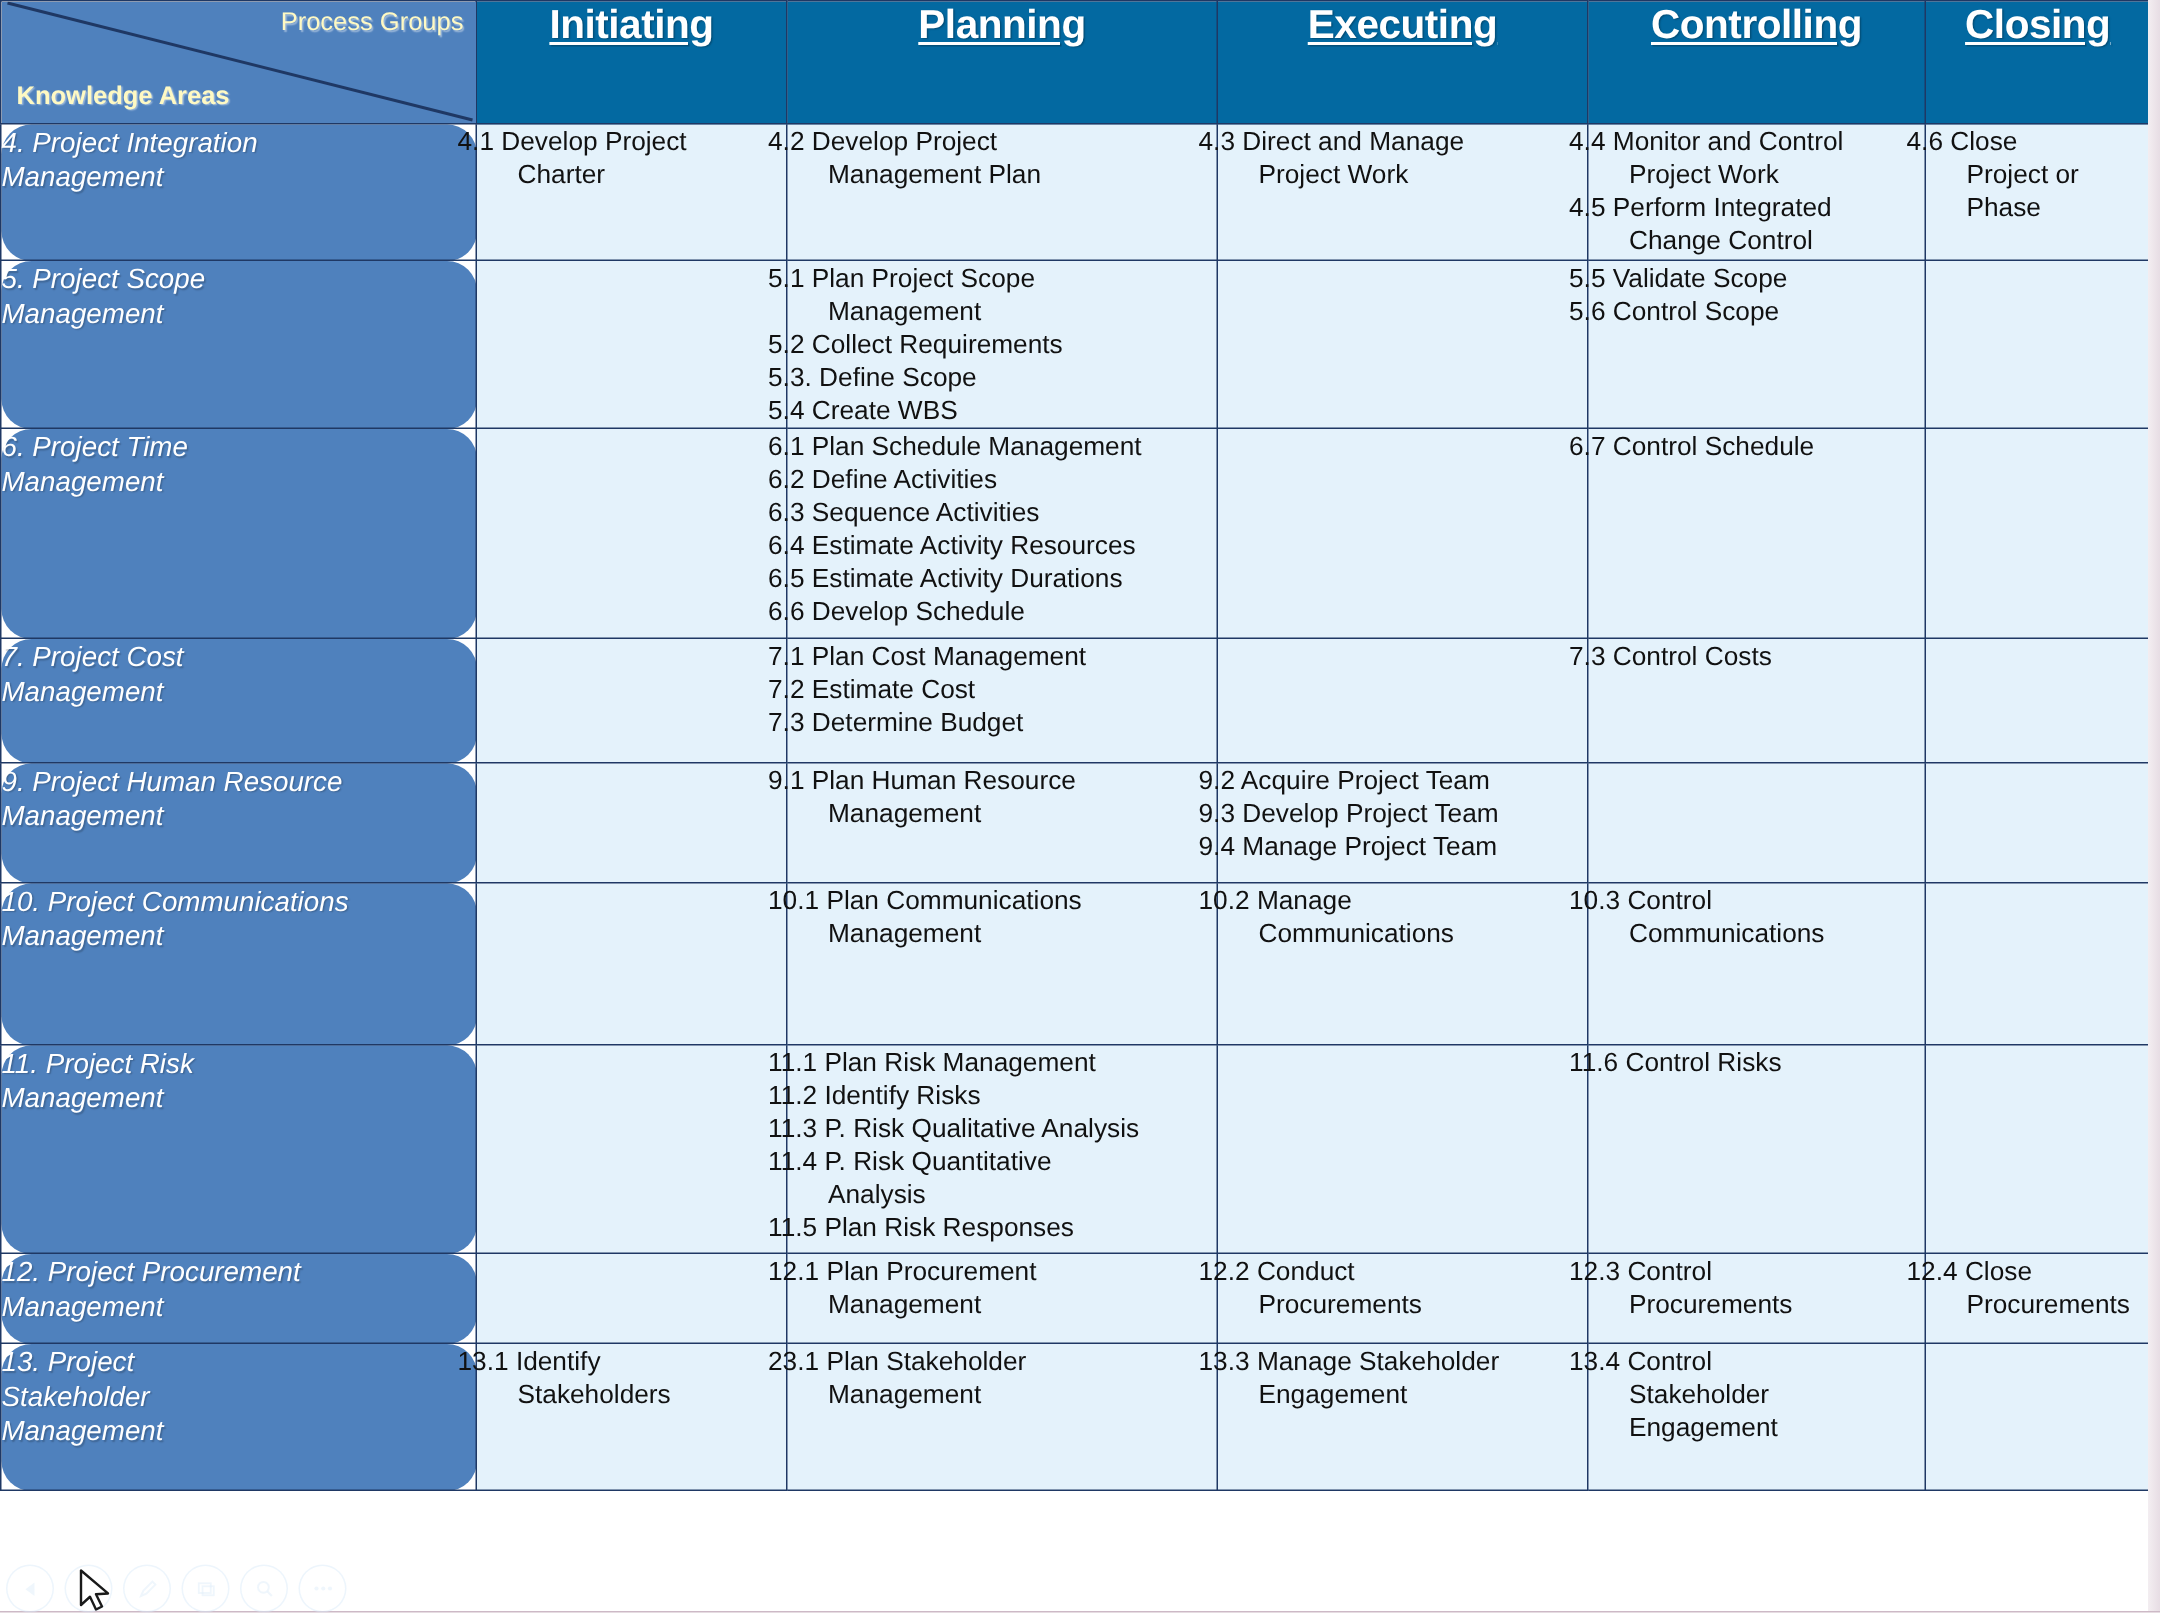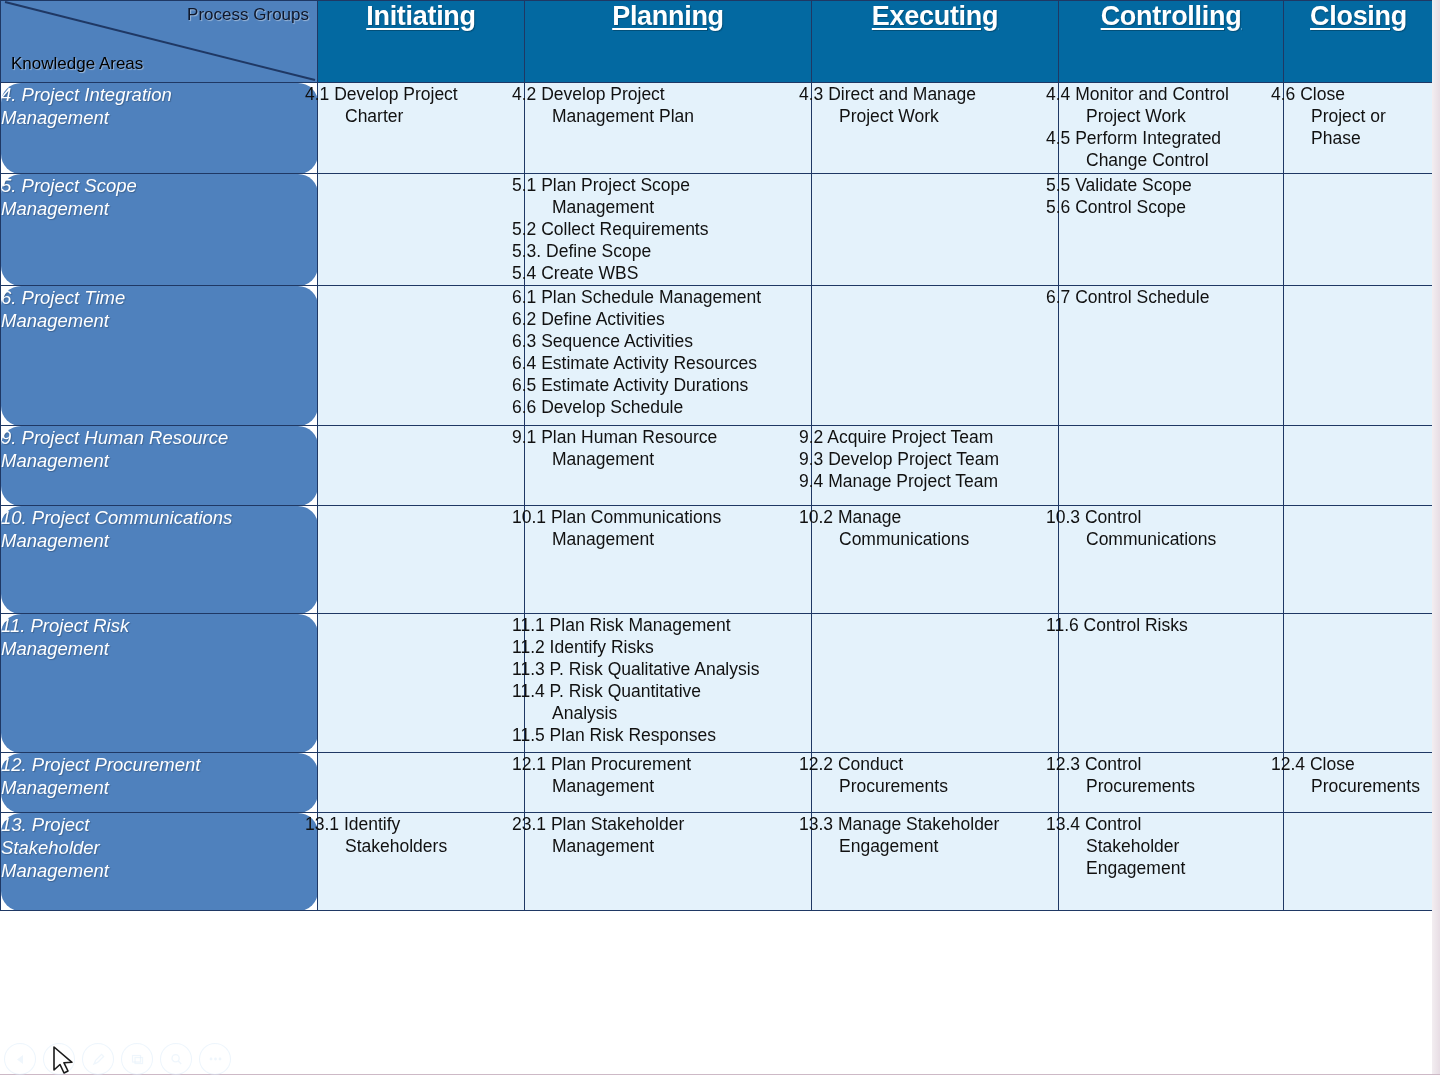--- a/index.html
+++ b/index.html
@@ -59,32 +59,33 @@
     left: 0; top: 0;
     width: 100%; height: 100%;
     pointer-events: none;
   }
   .corner .pg {
     position: absolute;
     top: 4px;
     right: 8px;
     font-size: 17px;
     font-style: normal;
-    color: #0f172a;
+    color: #fef9c3;
     text-shadow: 1px 1px 1px rgba(255,255,255,0.45);
     white-space: nowrap;
   }
   .corner .ka {
     position: absolute;
     bottom: 8px;
     left: 10px;
     font-size: 17px;
-    color: #000000;
+    color: #fef9c3;
     text-shadow: 1px 1px 1px rgba(255,255,255,0.45);
     white-space: nowrap;
+    font-weight: bold;
   }
 
   
   th.pgcell {
     height: 82px;
     background: #0369a1;
     border-bottom: 2px solid #1f3864;
     border-right: 1px solid #1f3864;
     text-align: center;
     vertical-align: middle;
@@ -309,20 +310,41 @@
               <li>6.3 Sequence Activities</li>
               <li>6.4 Estimate Activity Resources</li>
               <li>6.5 Estimate Activity Durations</li>
               <li>6.6 Develop Schedule</li>
             </ul>
           </td>
           <td class="proc"></td>
           <td class="proc">
             <ul>
               <li>6.7 Control Schedule</li>
+            </ul>
+          </td>
+          <td class="proc"></td>
+        </tr>
+        <tr style="height: 83px;">
+          <td class="ka">
+            <span class="ka-txt">7. Project Cost
+    Management</span>
+          </td>
+          <td class="proc"></td>
+          <td class="proc">
+            <ul>
+              <li>7.1 Plan Cost Management</li>
+              <li>7.2 Estimate Cost</li>
+              <li>7.3 Determine Budget</li>
+            </ul>
+          </td>
+          <td class="proc"></td>
+          <td class="proc">
+            <ul>
+              <li>7.3 Control Costs</li>
             </ul>
           </td>
           <td class="proc"></td>
         </tr>
         <tr style="height: 80px;">
           <td class="ka">
             <span class="ka-txt">9. Project Human Resource
 Management</span>
           </td>
           <td class="proc"></td>

